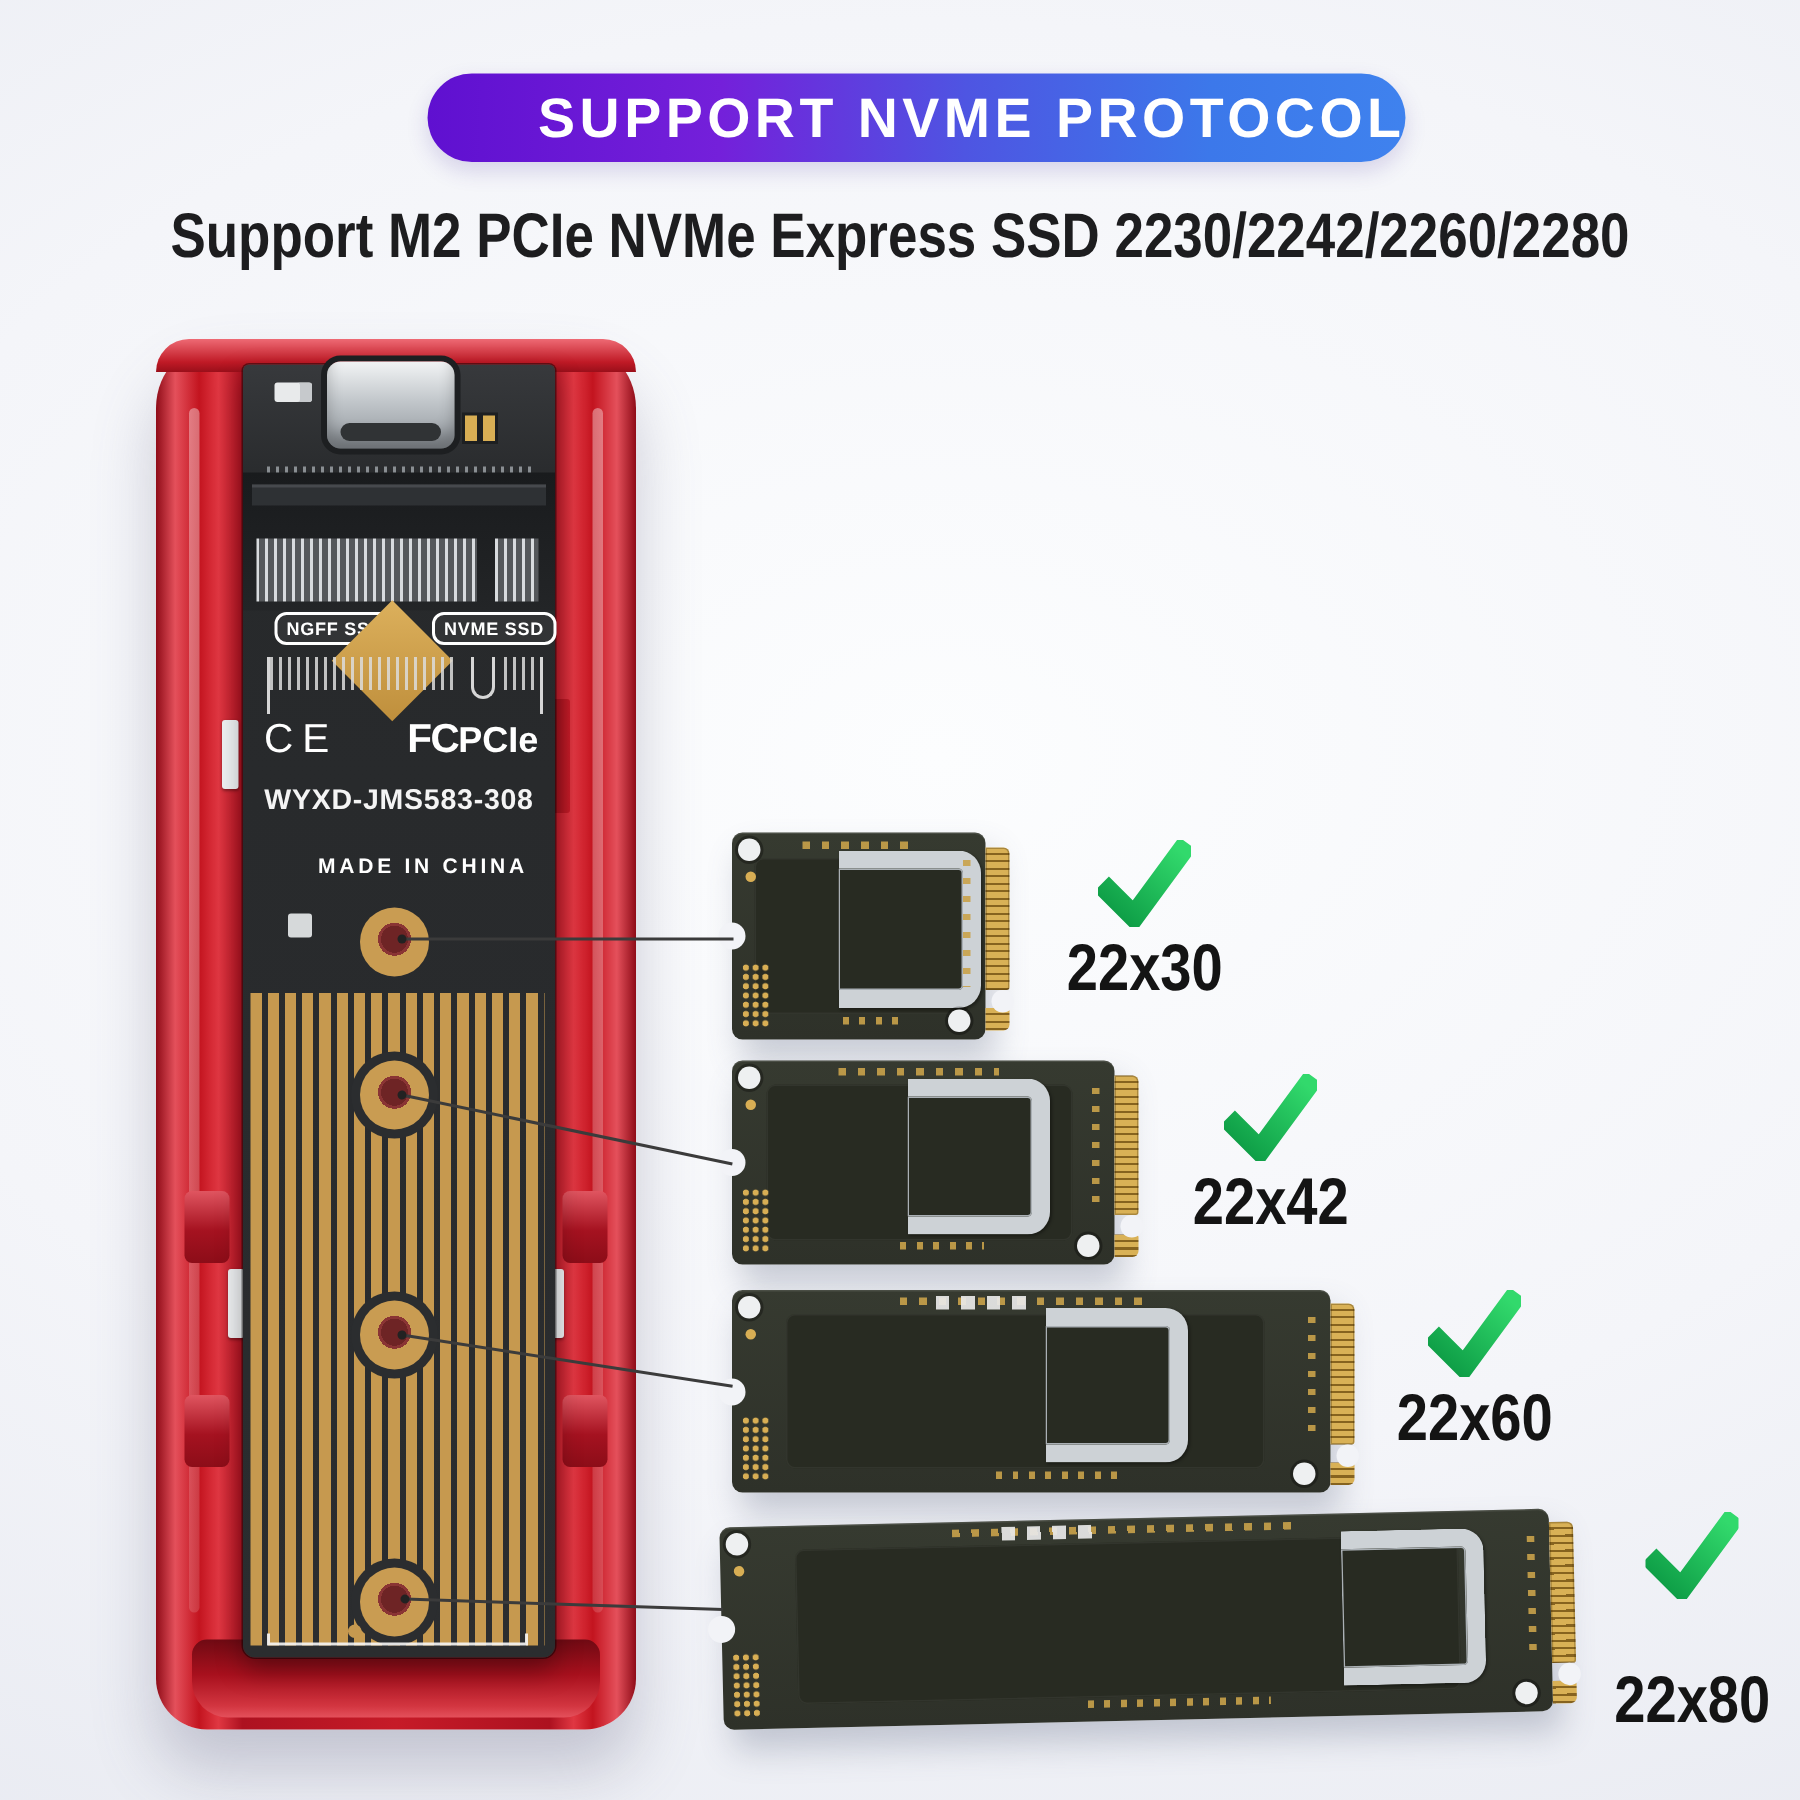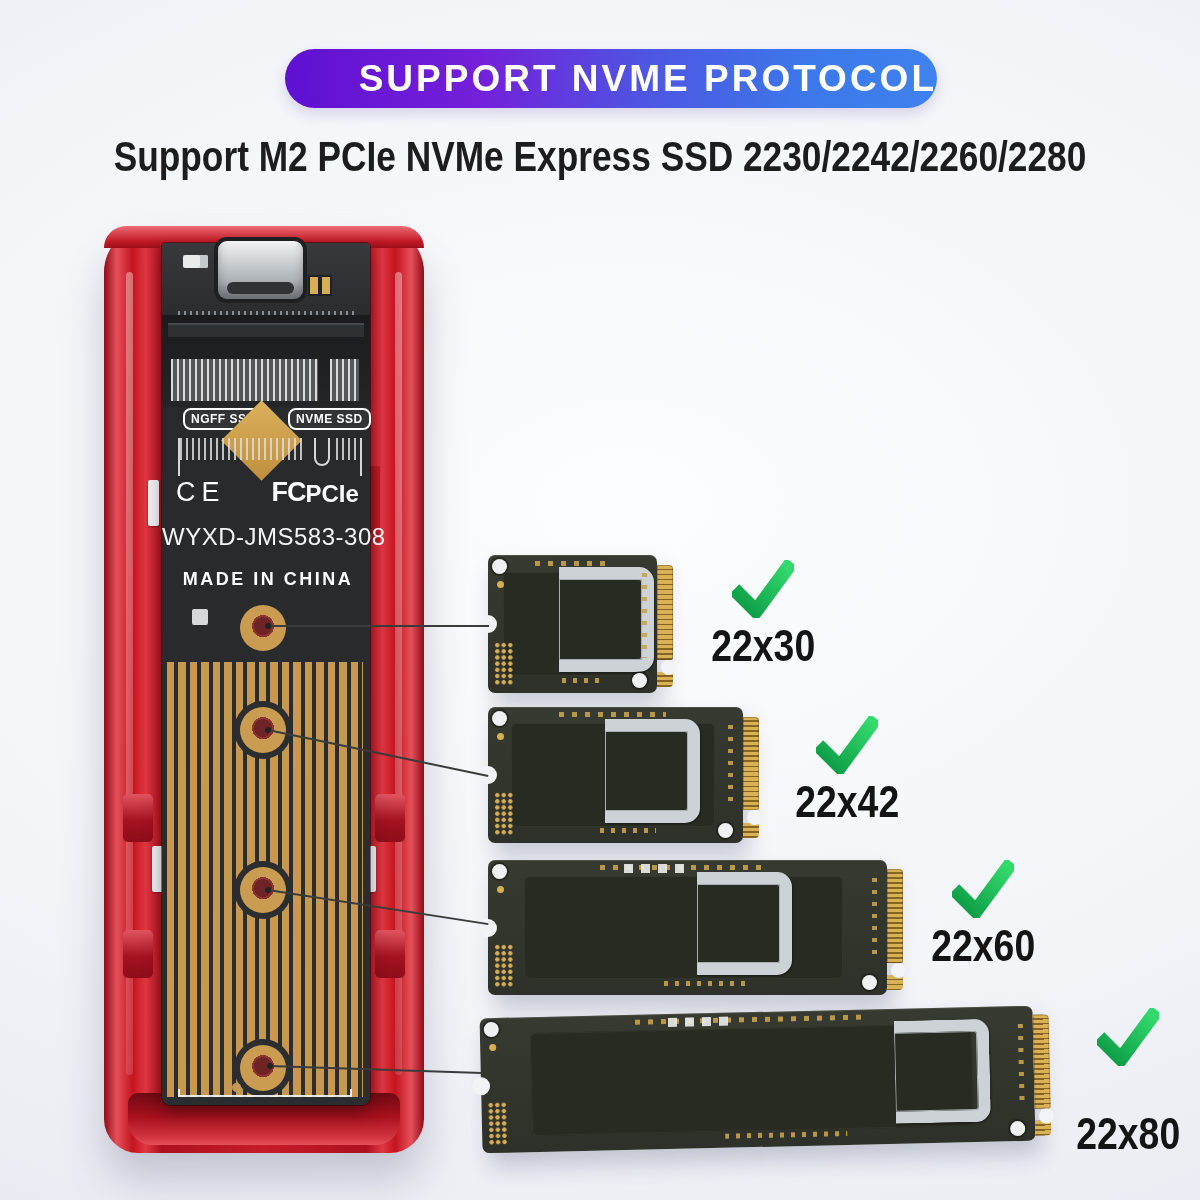--- a/index.html
+++ b/index.html
@@ -100,23 +100,23 @@
   .comb .unotch{ position:absolute; left:136px; top:0; width:16px; height:28px;
     border:2px solid #d6d6d6; border-top:none; border-radius:0 0 9px 9px;}
   .comb .side-l{ position:absolute; left:0; top:0; width:2px; height:38px; background:#d6d6d6;}
   .comb .side-r{ position:absolute; right:-14px; top:0; width:2px; height:38px; background:#d6d6d6;}
   .certs{ position:absolute; left:14px; top:234px; width:180px; display:flex;
     align-items:flex-end; justify-content:space-between; color:#fff;}
   .certs .c-ce{ font-size:27px; font-weight:400; letter-spacing:6px;}
   .certs .c-fcc{ font-size:27px; font-weight:bold; letter-spacing:-1px;margin-left:46px;}
   .certs .c-rohs{ font-size:24px; font-weight:bold;}
   .model{ position:absolute; left:0; width:100%; top:280px; text-align:center; color:#f4f4f4;
-    font-size:24px; font-weight:normal; letter-spacing:.5px; white-space:nowrap;}
-  .madein{ position:absolute; left:2px; width:100%; top:326px; text-align:center; color:#fff;
-    font-size:18px; font-weight:bold; letter-spacing:2.5px; white-space:nowrap;}
+    font-size:19px; font-weight:bold; letter-spacing:.5px; white-space:nowrap;}
+  .madein{ position:absolute; left:16px; width:100%; top:326px; text-align:center; color:#fff;
+    font-size:14px; font-weight:bold; letter-spacing:2.5px; white-space:nowrap;}
   .compsq{ position:absolute; left:30px; top:366px; width:16px; height:16px; background:#d6d9da; border-radius:2px;}
   .heatsink{ position:absolute; left:5px; top:419px; width:196px; height:435px;
     background:repeating-linear-gradient(90deg, #c6994f 0 7.5px, rgba(0,0,0,0) 7.5px 11.5px);}
   .gap{ position:absolute; width:58px; height:58px; border-radius:50%; background:#2b2d2f;}
   .gap.g2{ left:72px; top:458px; } .gap.g3{ left:72px; top:618px; } .gap.g4{ left:72px; top:796px; }
   .standoff{ position:absolute; width:46px; height:46px; border-radius:50%;
     background:radial-gradient(circle at 50% 46%, #6e2425 0 9px, #8a3434 9px 11px, var(--gold) 11px 23px);}
   .standoff.s1{ left:78px; top:362px; } .standoff.s2{ left:78px; top:464px; }
   .standoff.s3{ left:78px; top:624px; } .standoff.s4{ left:78px; top:802px; }
   .hs-base{ position:absolute; left:16px; top:846px; width:174px; height:8px;

